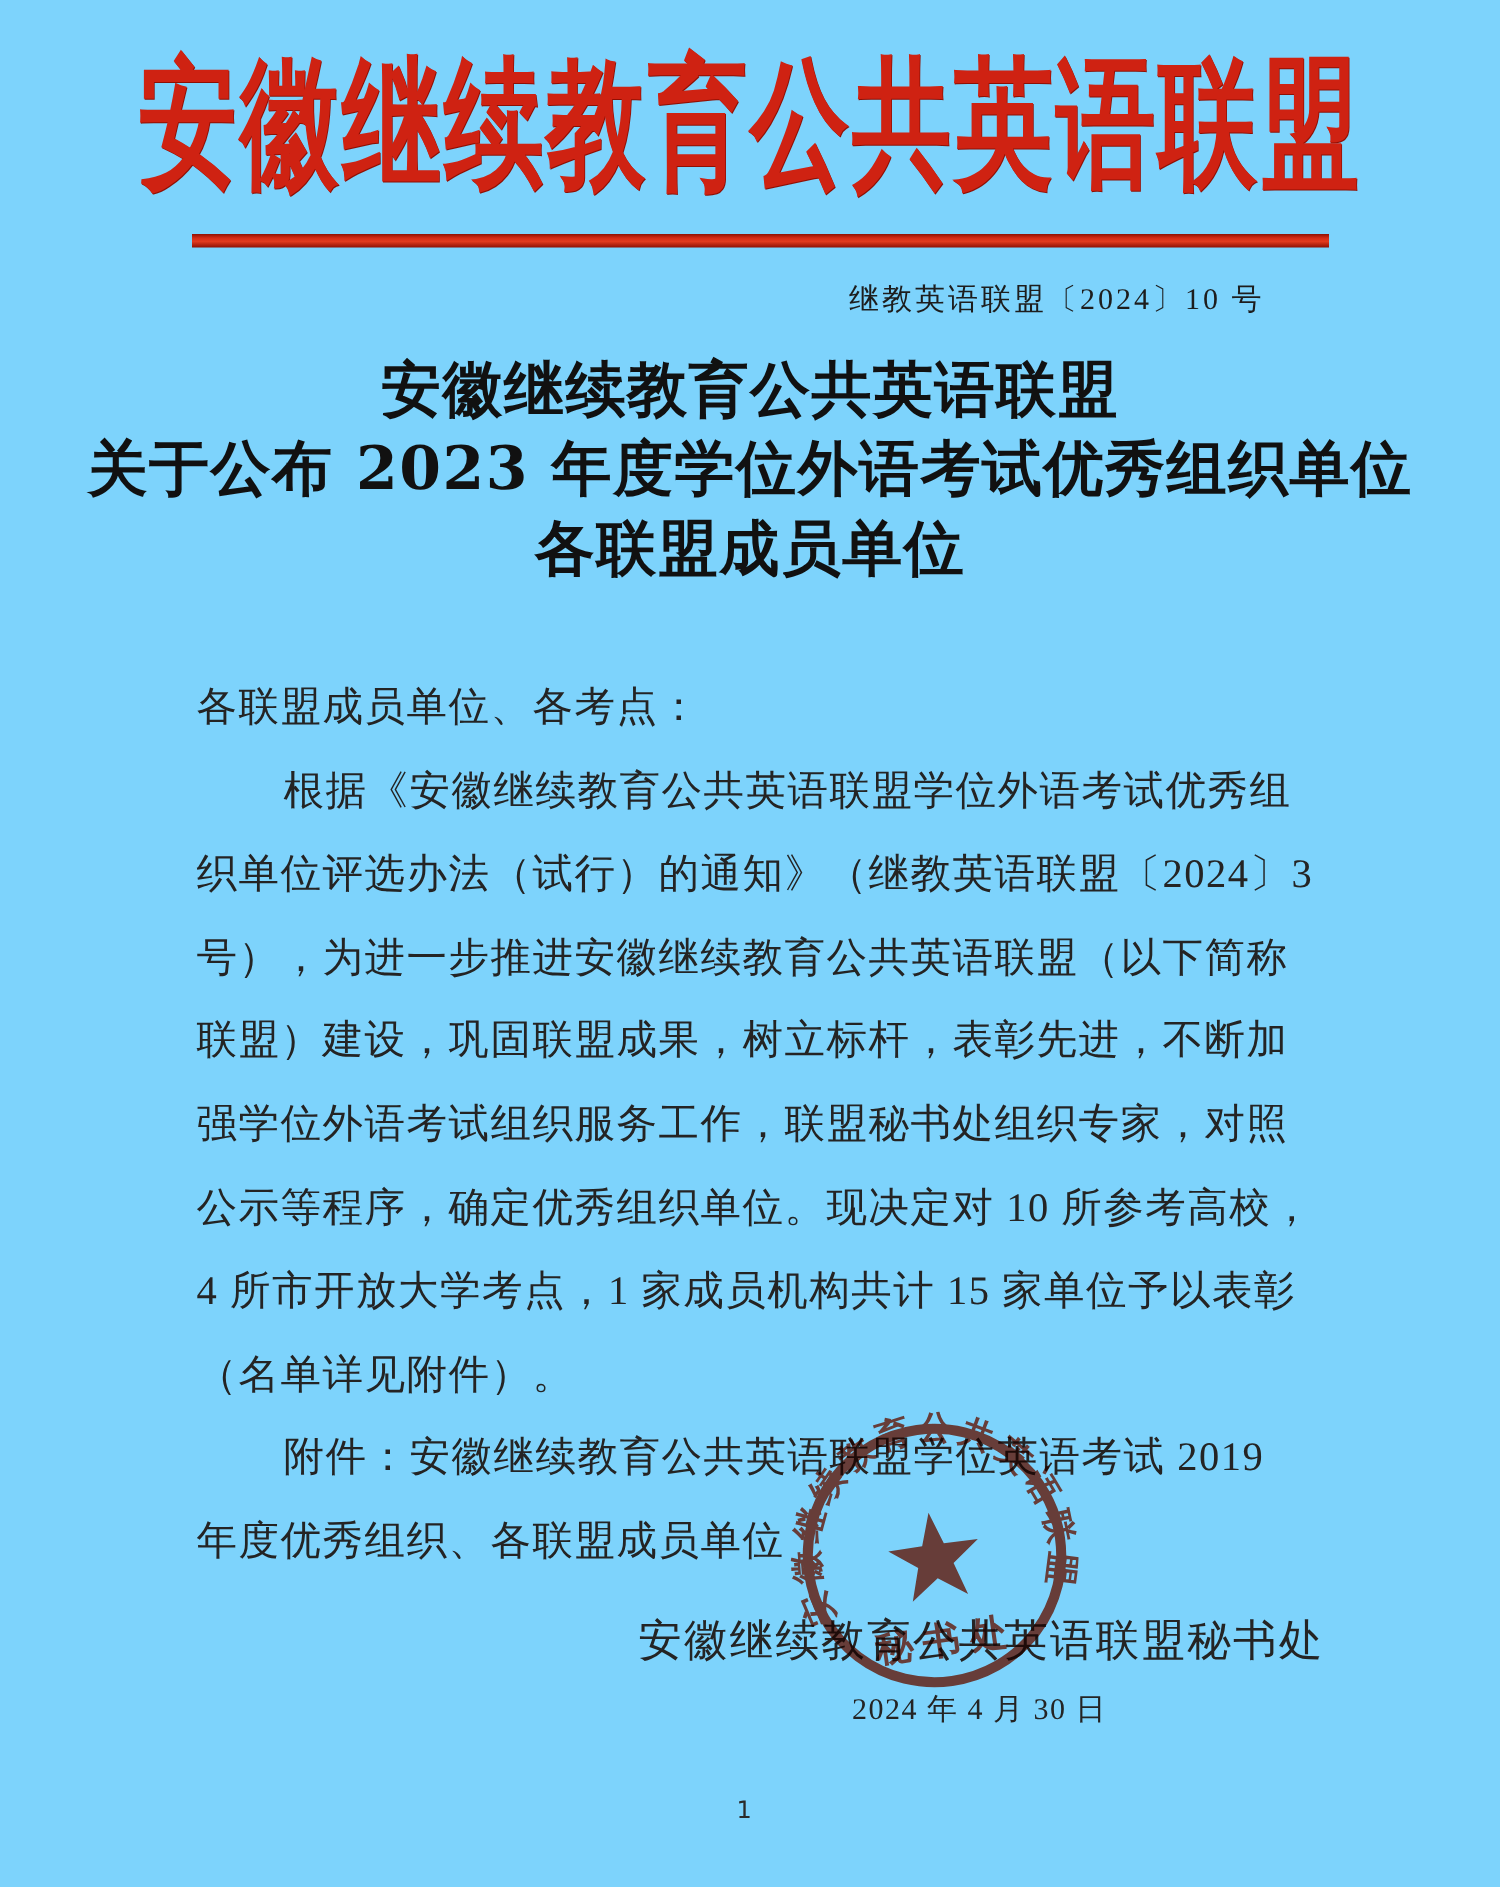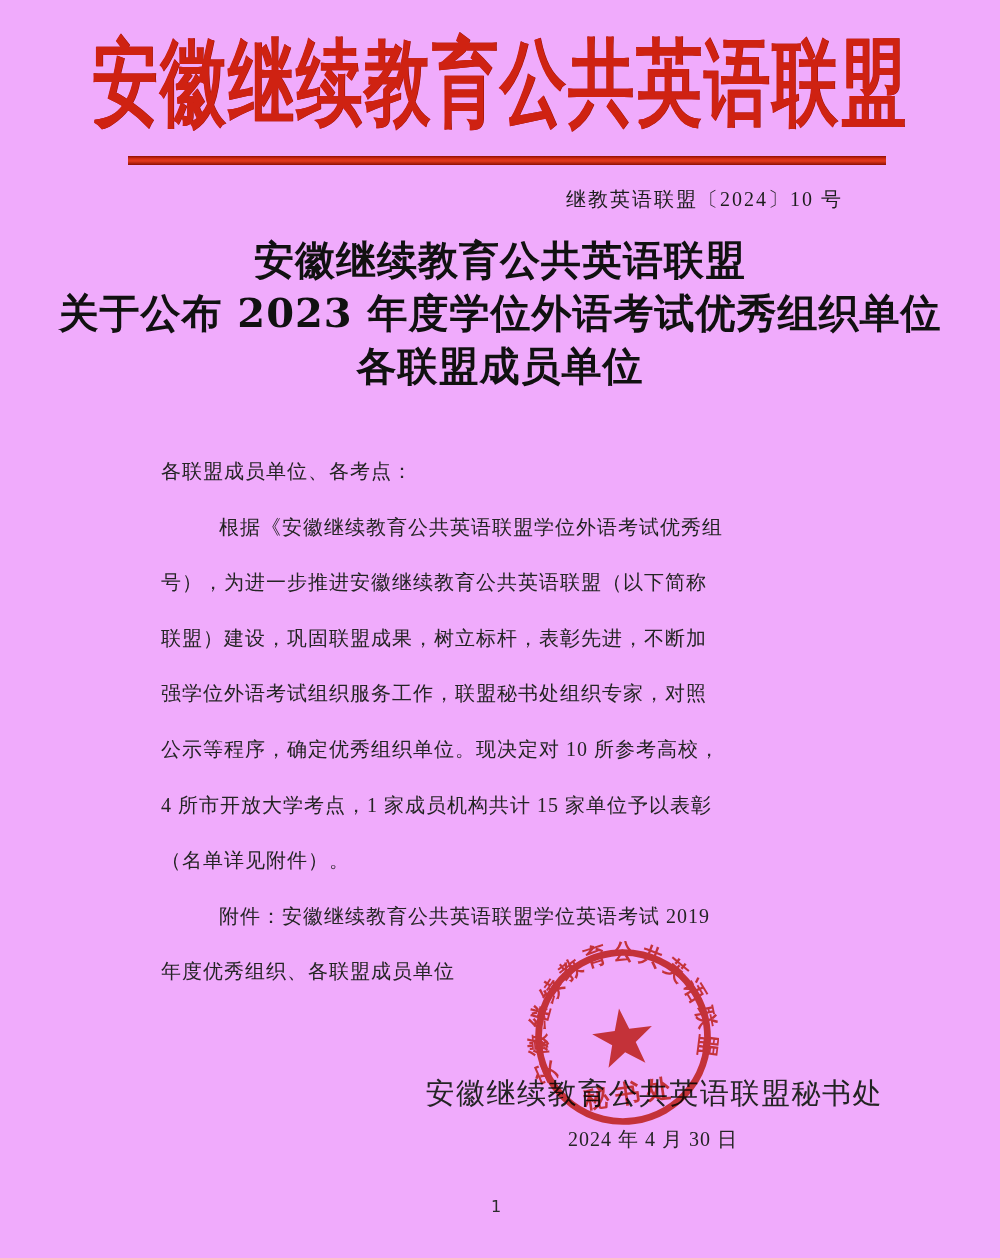--- a/index.html
+++ b/index.html
@@ -2,21 +2,21 @@
 <html><head>
 <meta charset="utf-8">
 <style>
   * { margin: 0; padding: 0; box-sizing: border-box; }
   html, body { background: #e8e8e8; }
   .page {
     position: relative;
     width: 1000px;
     height: 1258px;
     margin: 0 auto;
-    background: #f0abfc;
+    background: #7dd3fc;
     overflow: hidden;
     font-family: "Liberation Serif", "DejaVu Serif", serif;
     color: #222;
   }
 
   
   .banner {
     position: absolute;
     top: 16px; left: 0; right: 0;
     text-align: center;
@@ -60,22 +60,22 @@
     font-weight: bold;
     letter-spacing: 1px;
     color: #111;
     white-space: nowrap;
     font-family: "DejaVu Serif", "Liberation Serif", serif;
   }
 
   
   .body-block {
     position: absolute;
-    top: 444px; left: 161px; right: 130px;
-    font-size: 20px;
+    top: 444px; left: 131px; right: 130px;
+    font-size: 27px;
     letter-spacing: 1px;
     color: #242424;
   }
   .body-line {
     line-height: 55.6px;
     white-space: nowrap;
   }
   .indent { padding-left: 58px; }
 
   
@@ -125,20 +125,21 @@
 
   <div class="title-block">
     <div class="title-line">安徽继续教育公共英语联盟</div>
     <div class="title-line">关于公布 2023 年度学位外语考试优秀组织单位</div>
     <div class="title-line">各联盟成员单位</div>
   </div>
 
   <div class="body-block">
     <div class="body-line">各联盟成员单位、各考点：</div>
     <div class="body-line indent">根据《安徽继续教育公共英语联盟学位外语考试优秀组</div>
+    <div class="body-line">织单位评选办法（试行）的通知》（继教英语联盟〔2024〕3</div>
     <div class="body-line">号），为进一步推进安徽继续教育公共英语联盟（以下简称</div>
     <div class="body-line">联盟）建设，巩固联盟成果，树立标杆，表彰先进，不断加</div>
     <div class="body-line">强学位外语考试组织服务工作，联盟秘书处组织专家，对照</div>
     <div class="body-line">公示等程序，确定优秀组织单位。现决定对 10 所参考高校，</div>
     <div class="body-line">4 所市开放大学考点，1 家成员机构共计 15 家单位予以表彰</div>
     <div class="body-line">（名单详见附件）。</div>
     <div class="body-line indent">附件：安徽继续教育公共英语联盟学位英语考试 2019</div>
     <div class="body-line">年度优秀组织、各联盟成员单位</div>
   </div>
 

